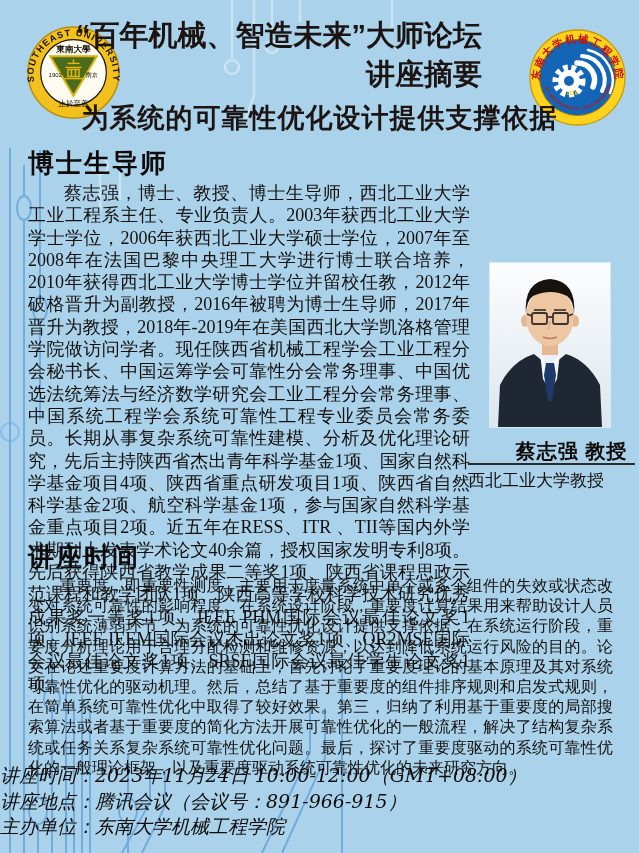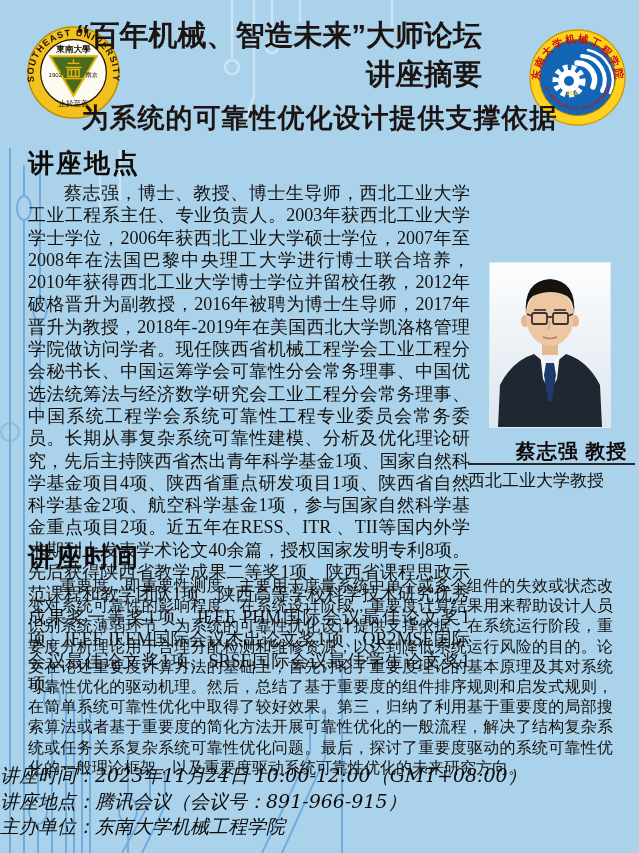--- a/index.html
+++ b/index.html
@@ -154,21 +154,21 @@
     </g>
     <text x="43" y="66" text-anchor="middle" font-size="5" font-weight="bold" fill="#ffd21e">1916</text>
   </svg>
 
   <div class="title-block">
     <div>“百年机械、智造未来”大师论坛</div>
     <div>讲座摘要</div>
   </div>
   <div class="subtitle">为系统的可靠性优化设计提供支撑依据</div>
 
-  <div class="section-title" style="top:146px">讲座地点</div>
+  <div class="section-title" style="top:146px">博士生导师</div>
   <div class="bio">蔡志强，博士、教授、博士生导师，西北工业大学工业工程系主任、专业负责人。2003年获西北工业大学学士学位，2006年获西北工业大学硕士学位，2007年至2008年在法国巴黎中央理工大学进行博士联合培养，2010年获得西北工业大学博士学位并留校任教，2012年破格晋升为副教授，2016年被聘为博士生导师，2017年晋升为教授，2018年-2019年在美国西北大学凯洛格管理学院做访问学者。现任陕西省机械工程学会工业工程分会秘书长、中国运筹学会可靠性分会常务理事、中国优选法统筹法与经济数学研究会工业工程分会常务理事、中国系统工程学会系统可靠性工程专业委员会常务委员。长期从事复杂系统可靠性建模、分析及优化理论研究，先后主持陕西省杰出青年科学基金1项、国家自然科学基金项目4项、陕西省重点研发项目1项、陕西省自然科学基金2项、航空科学基金1项，参与国家自然科学基金重点项目2项。近五年在RESS、ITR 、TII等国内外学术期刊上发表学术论文40余篇，授权国家发明专利8项。先后获得陕西省教学成果二等奖1项、陕西省课程思政示范课程和教学团队1项、陕西高等学校科学技术研究优秀成果奖一等奖1项、IEEE PHM国际会议最佳论文奖1项、IEEE IEEM国际会议杰出论文奖1项、QR2MSE国际会议最佳论文奖1项、SRSE国际会议最佳学生论文奖1项。</div>
 
   <svg class="photo-frame" viewBox="0 0 120 164" xmlns="http://www.w3.org/2000/svg">
     <defs>
       <linearGradient id="photo-bg" x1="0" y1="0" x2="0" y2="1">
         <stop offset="0" stop-color="#fcfdfe"></stop>
         <stop offset="1" stop-color="#dde6ee"></stop>
       </linearGradient>
     </defs>
     <rect x="0" y="0" width="120" height="164" fill="url(#photo-bg)"></rect>

